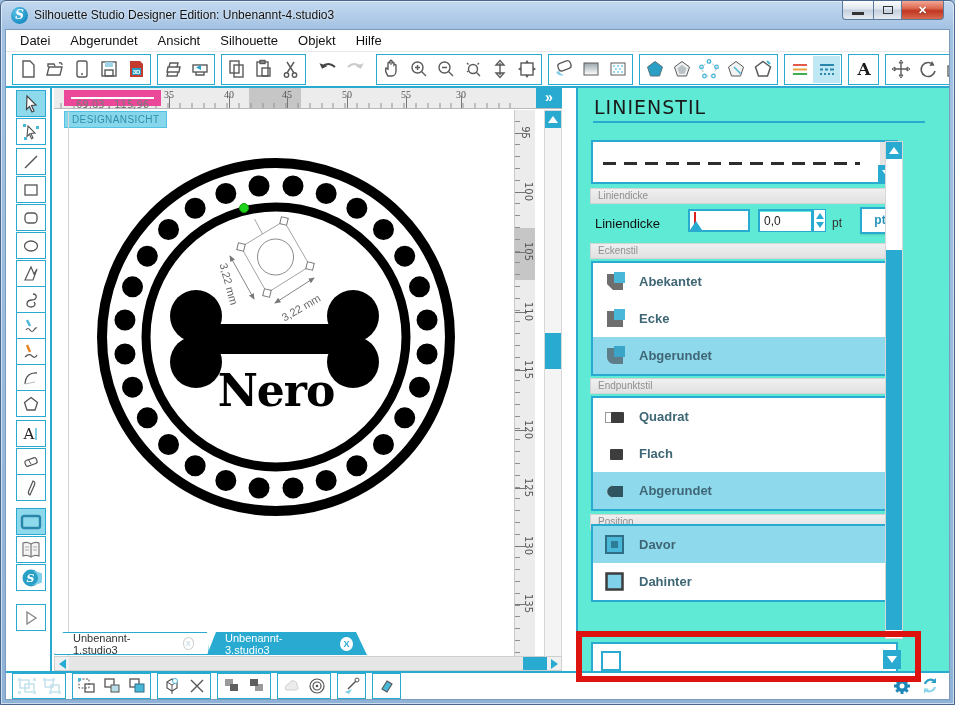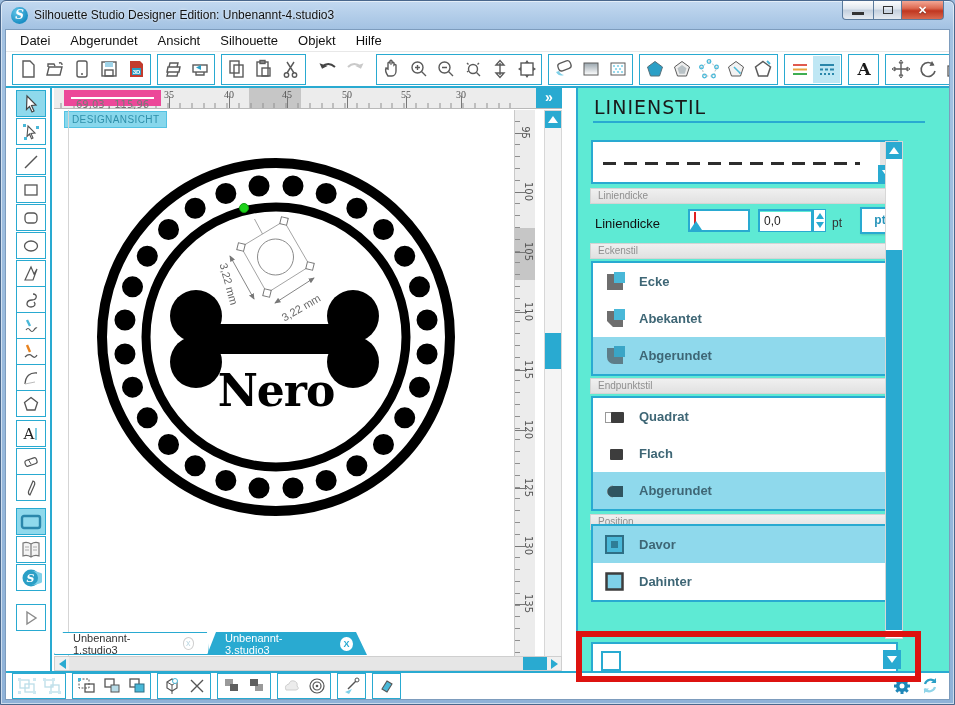--- a/index.html
+++ b/index.html
@@ -666,31 +666,31 @@
             <div class="sp-up"></div>
             <div class="sp-dn"></div>
           </div>
         <div class="unit-label">pt</div>
         <div class="unit-btn">pt</div>
 
         <div class="sect-hdr" style="top:155px">Eckenstil</div>
         <div class="plist" style="top:173px">
           <div class="prow">
             <svg width="24" height="24">
+                <path d="M4,4 h7 v9 h9 v7 h-10 l-6,-6 z" fill="#6e6e6e"></path>
+                <rect x="11" y="2" width="11" height="11" fill="#49b8d8"></rect>
+              </svg>
+            <span class="rlabel">Abekantet</span>
+          </div>
+          <div class="prow">
+            <svg width="24" height="24">
                 <path d="M4,4 h7 v9 h9 v7 h-16 z" fill="#6e6e6e"></path>
                 <rect x="11" y="2" width="11" height="11" fill="#49b8d8"></rect>
               </svg>
             <span class="rlabel">Ecke</span>
-          </div>
-          <div class="prow">
-            <svg width="24" height="24">
-                <path d="M4,4 h7 v9 h9 v7 h-10 l-6,-6 z" fill="#6e6e6e"></path>
-                <rect x="11" y="2" width="11" height="11" fill="#49b8d8"></rect>
-              </svg>
-            <span class="rlabel">Abekantet</span>
           </div>
           <div class="prow sel">
             <svg width="24" height="24">
                 <path d="M4,4 h7 v9 h9 v7 h-9 a7,7 0 0 1 -7,-7 z" fill="#5e7d88"></path>
                 <rect x="11" y="2" width="11" height="11" fill="#3aa5c6"></rect>
               </svg>
             <span class="rlabel">Abgerundet</span>
           </div>
         </div>
 

